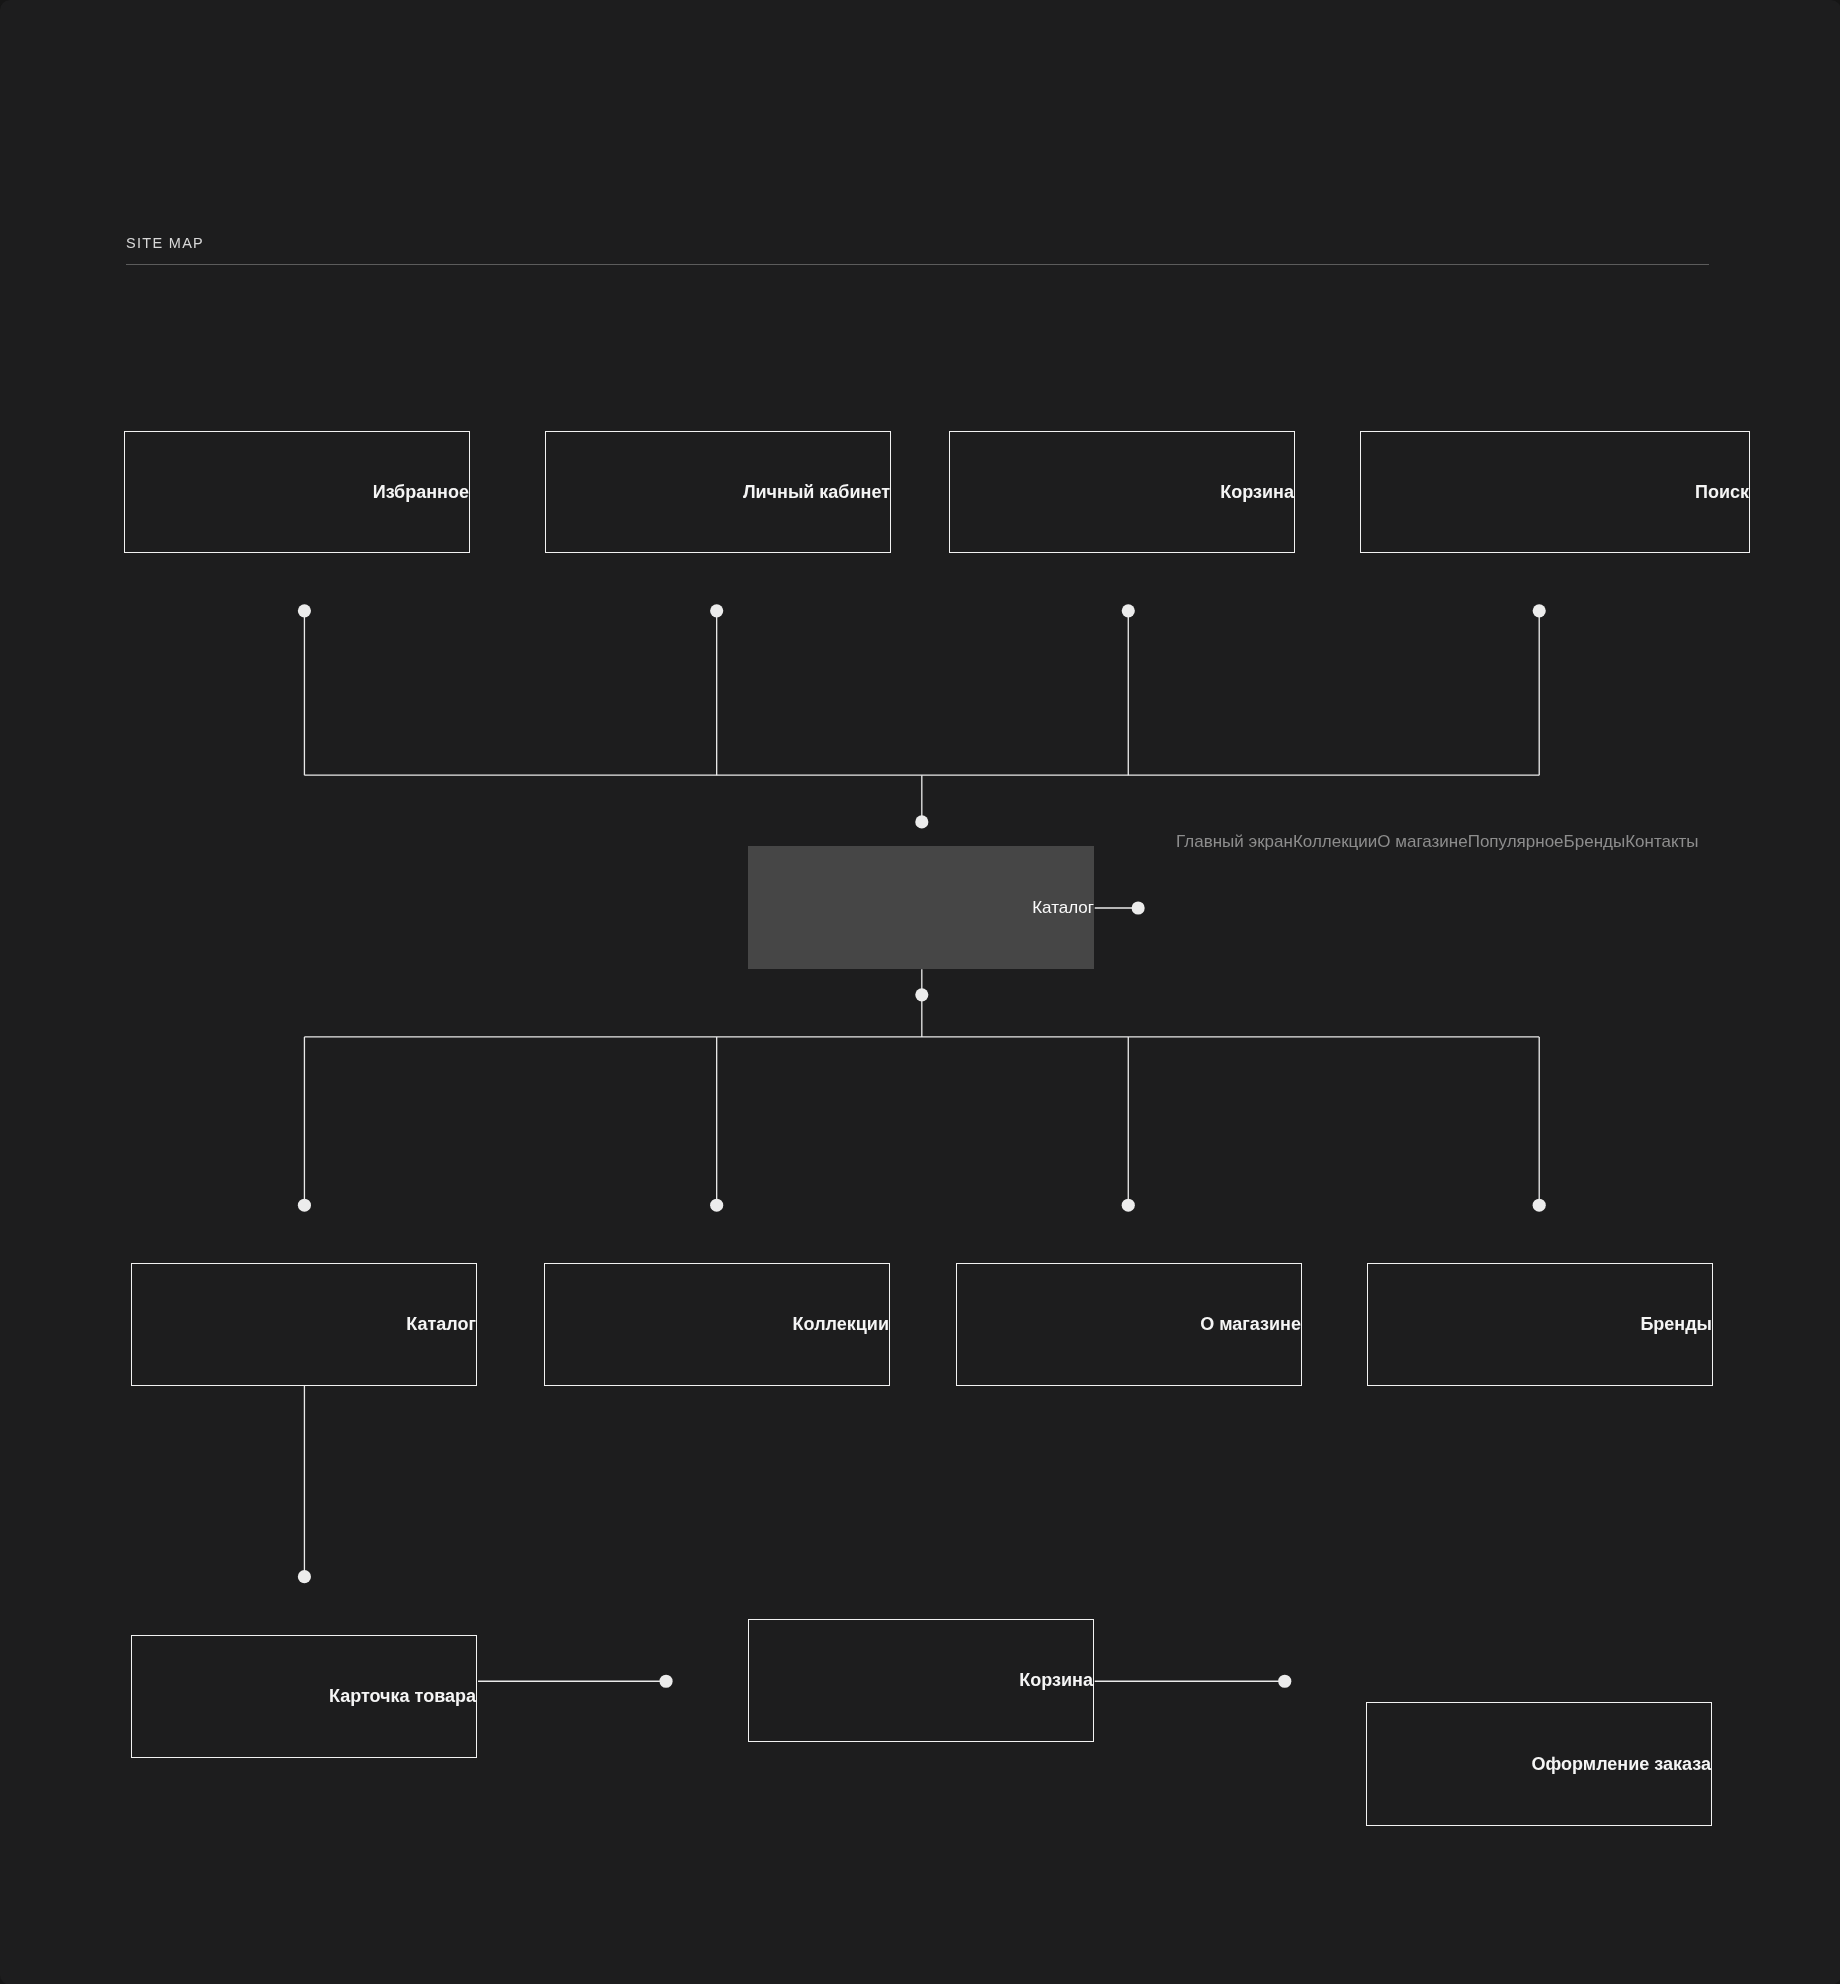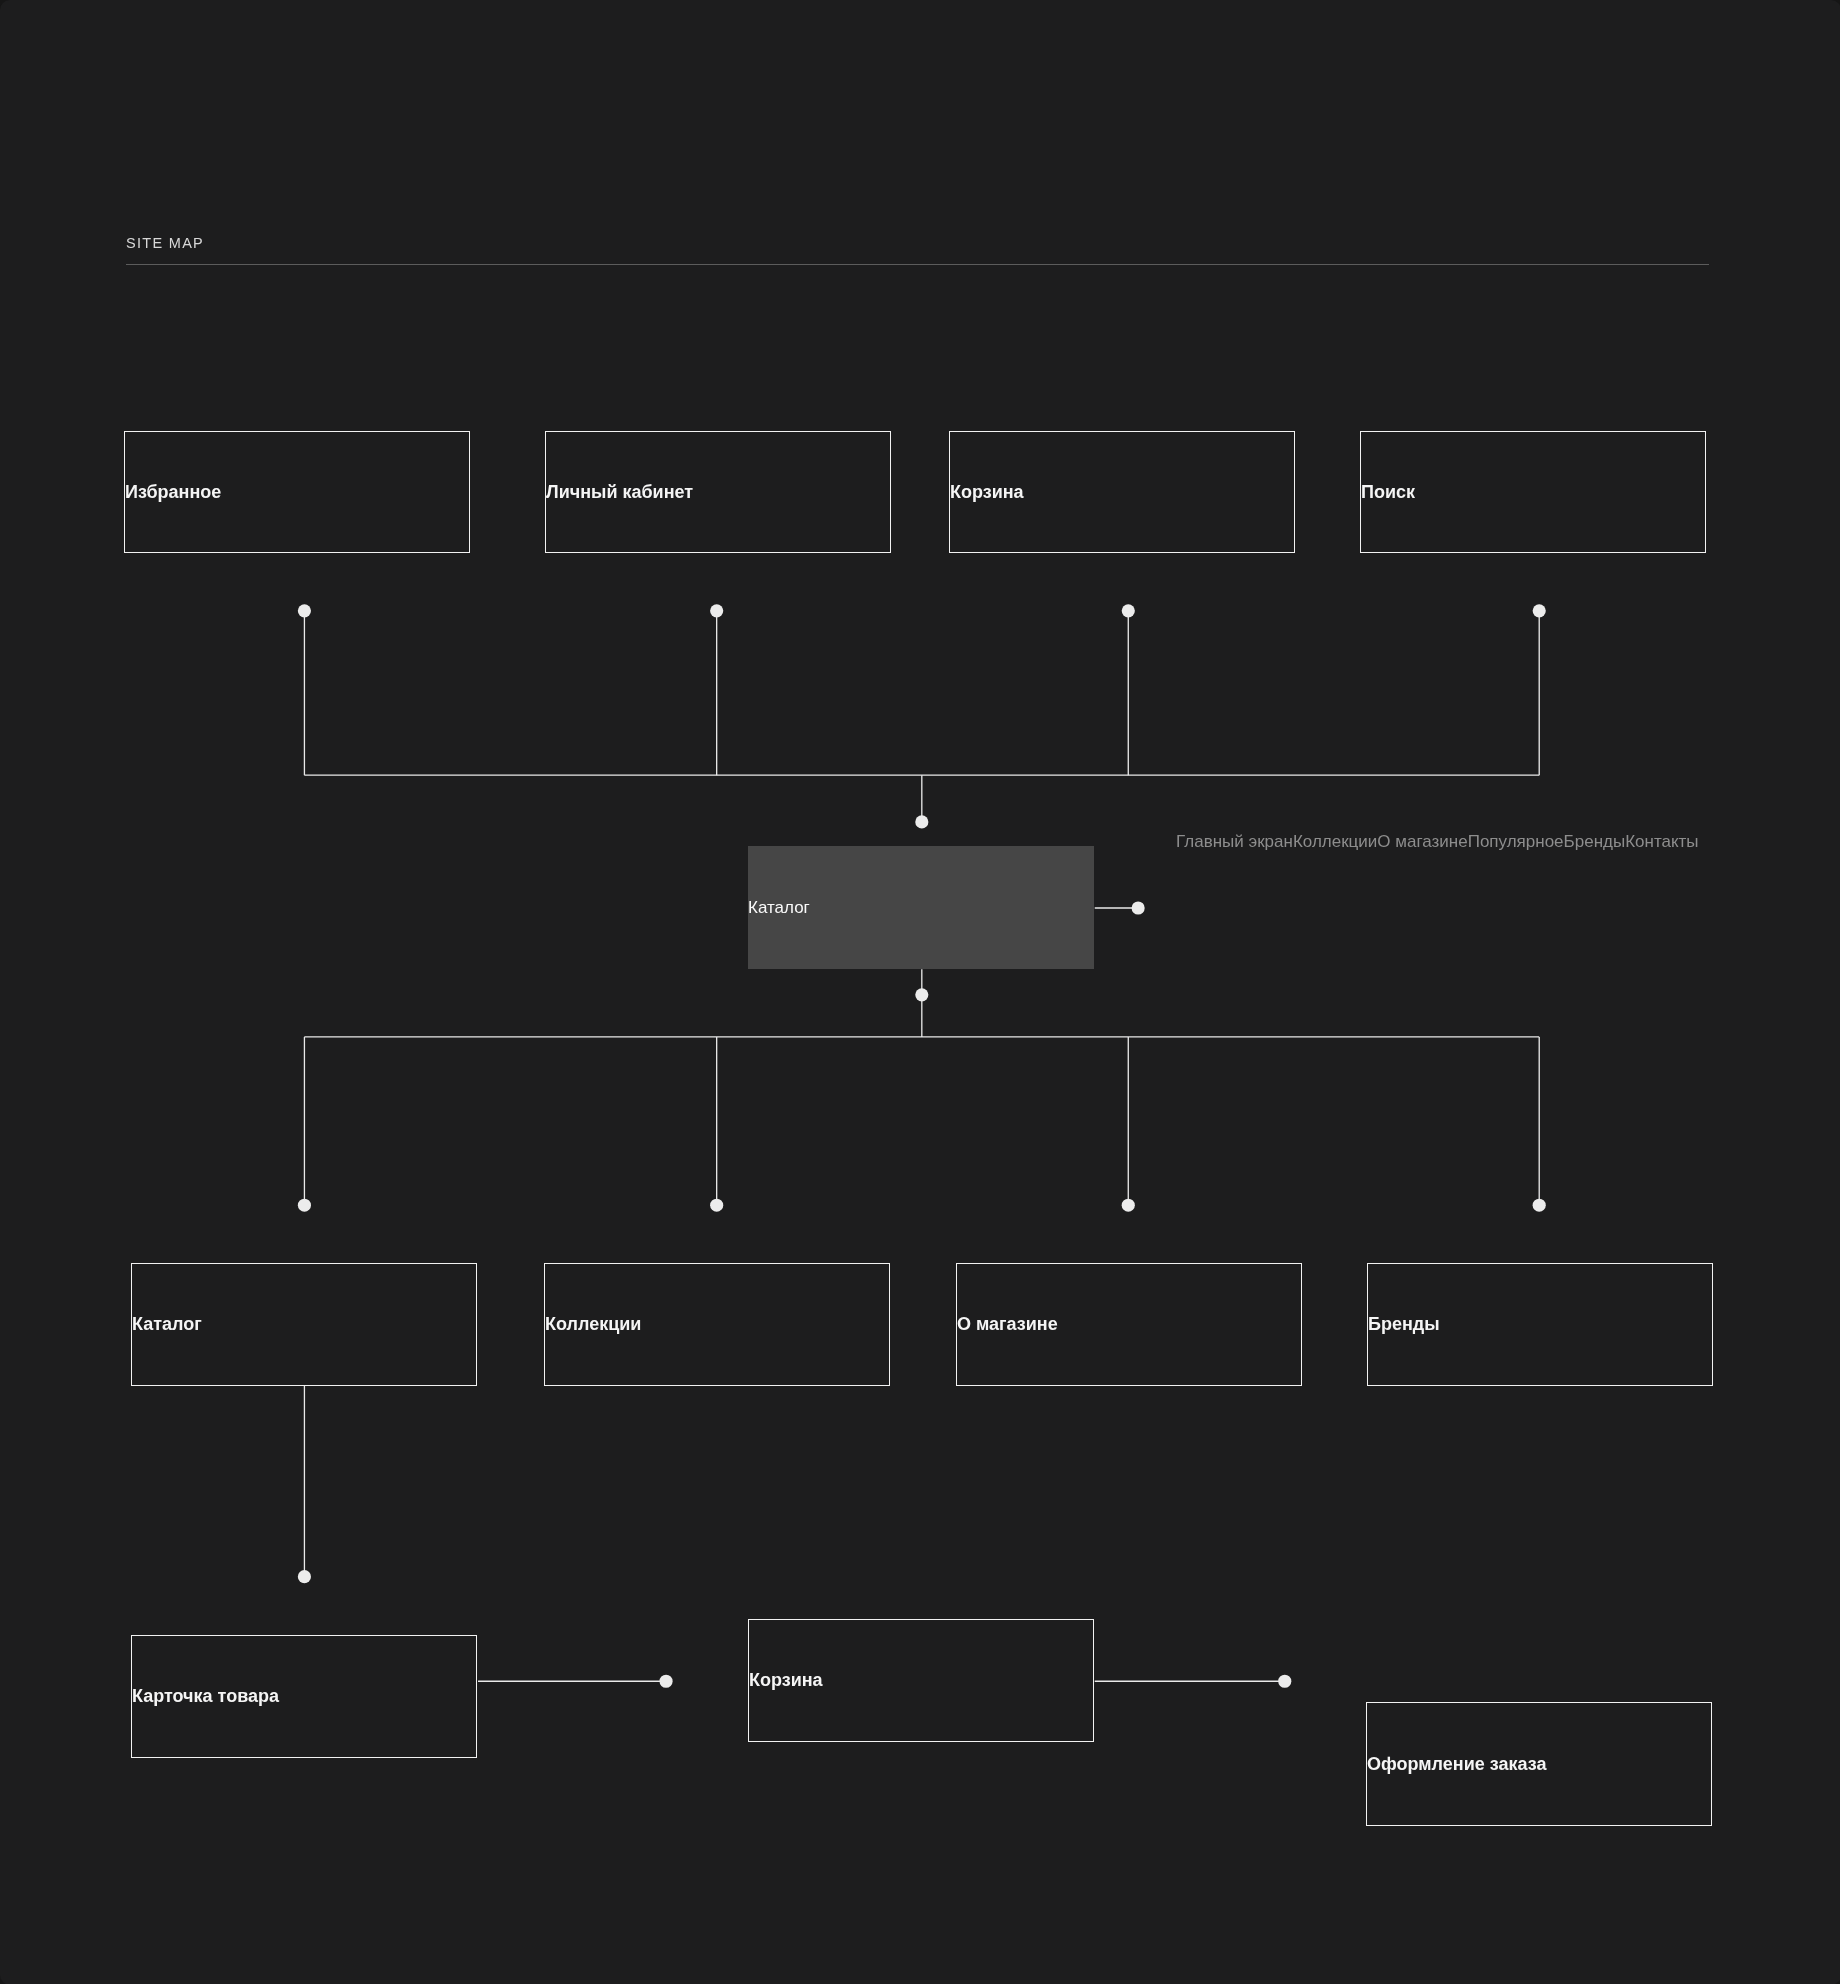--- a/index.html
+++ b/index.html
@@ -43,21 +43,21 @@
     stroke-width: 2;
   }
   svg.wires circle {
     fill: #ececec;
     stroke: none;
   }
   .node {
     position: absolute;
     display: flex;
     align-items: center;
-    justify-content: flex-start;
+    justify-content: flex-end;
     border: 1.3px solid #f2f2f2;
     box-sizing: border-box;
     color: #f5f5f5;
     font-size: 18px;
     font-weight: bold;
     text-align: center;
     background: transparent;
   }
   .node.home {
     background: #464646;
@@ -135,21 +135,21 @@
 
   <div class="node" style="left:124px;  top:431px; width:346px; height:122px;">
     <span>Избранное</span>
   </div>
   <div class="node" style="left:537px;  top:431px; width:346px; height:122px;margin-left:8px;">
     <span>Личный кабинет</span>
   </div>
   <div class="node" style="left:949px; top:431px; width:346px; height:122px;">
     <span>Корзина</span>
   </div>
-  <div class="node" style="left:1360px; top:431px; width:346px; height:122px;">
+  <div class="node" style="left:1360px; top:431px; width:390px; height:122px;">
     <span>Поиск</span>
   </div>
 
   <div class="node home" style="left:748px; top:846px; width:346px; height:123px;">
     <span>Каталог</span>
   </div>
 
   <div class="sections">
     <div>Главный экран</div>
     <div>Коллекции</div>

